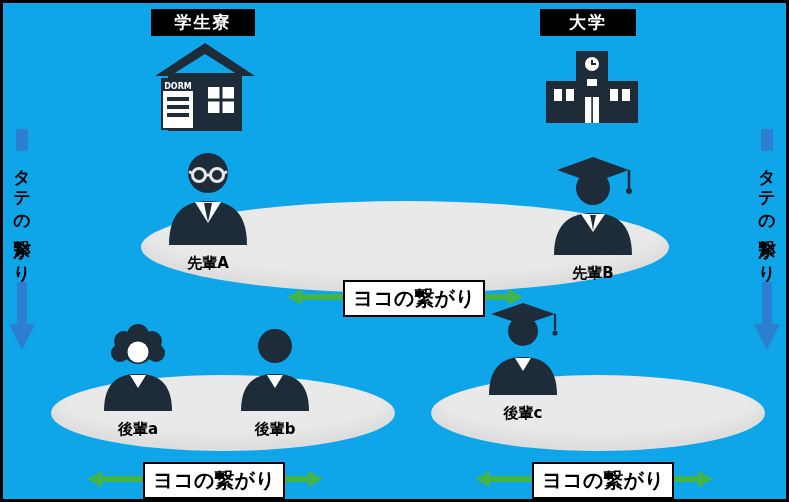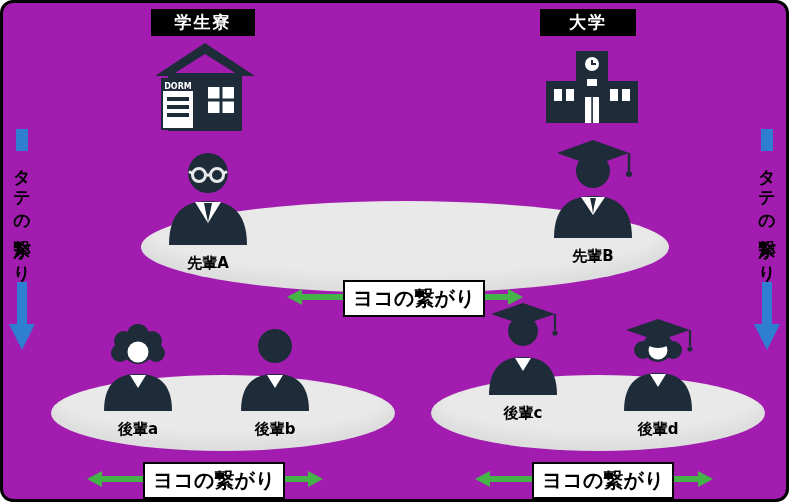--- a/index.html
+++ b/index.html
@@ -5,23 +5,23 @@
   * { margin: 0; padding: 0; box-sizing: border-box; }
   html, body { background: #fff; }
   body {
     font-family: "DejaVu Sans", "Liberation Sans", sans-serif;
     color: #000;
   }
   .frame {
     position: relative;
     width: 789px;
     height: 502px;
-    background: #a21caf;
+    background: #0ea5e9;
     border: 3px solid #000;
-    border-radius: 13px;
+    border-radius: 0;
     overflow: hidden;
   }
   .abs { position: absolute; }
   .loc-label {
     position: absolute;
     background: #000;
     color: #fff;
     font-weight: bold;
     font-size: 17px;
     letter-spacing: 2px;
@@ -152,21 +152,21 @@
         <circle cx="36" cy="30" r="6.5"></circle>
         <circle cx="54" cy="30" r="6.5"></circle>
         <path d="M42.5 30 L47.5 30"></path>
         <path d="M29.5 28.5 L26 26.5"></path>
         <path d="M60.5 28.5 L64 26.5"></path>
       </g>
     </svg>
     <figcaption class="pname">先輩A</figcaption>
   </figure>
 
-  <figure class="person" style="left:543px;top:135px;width:94px">
+  <figure class="person" style="left:543px;top:152px;width:94px">
     <svg width="90" height="100" viewBox="0 0 90 100">
       <circle class="ink" cx="45" cy="33" r="17"></circle>
       <path class="ink" d="M33 22 L57 22 L55 33 Q45 38 35 33 Z"></path>
       <polygon class="ink" points="45,2 81,15 45,28 9,15"></polygon>
       <path fill="none" class="ink-stroke" stroke-width="2.5" d="M81 15 L81 33"></path>
       <circle class="ink" cx="81" cy="36" r="3"></circle>
       <path class="ink" d="M6 100 C6 66 25 58 45 58 C65 58 84 66 84 100 Z"></path>
       <polygon fill="#fff" points="33,59 57,59 45,77"></polygon>
       <polygon class="ink" points="42,60 48,60 46,69 45,76 44,69"></polygon>
     </svg>
@@ -214,35 +214,20 @@
       <path class="ink" d="M29 19 L51 19 L49 29 Q40 33 31 29 Z"></path>
       <polygon class="ink" points="40,2 72,13 40,24 8,13"></polygon>
       <path fill="none" class="ink-stroke" stroke-width="2.2" d="M72 13 L72 29"></path>
       <circle class="ink" cx="72" cy="32" r="2.6"></circle>
       <path class="ink" d="M6 94 C6 64 22 56 40 56 C58 56 74 64 74 94 Z"></path>
       <polygon fill="#fff" points="32,57 48,57 40,70"></polygon>
     </svg>
     <figcaption class="pname">後輩c</figcaption>
   </figure>
 
-  <figure class="person" style="left:615px;top:314px;width:80px">
-    <svg width="80" height="94" viewBox="0 0 80 94">
-      <circle class="ink" cx="25" cy="33" r="9"></circle>
-      <circle class="ink" cx="55" cy="33" r="9"></circle>
-      <circle class="ink" cx="40" cy="30" r="15"></circle>
-      <circle fill="#fff" cx="40" cy="33" r="9.5"></circle>
-      <path class="ink" d="M29 19 L51 19 L49 29 Q40 33 31 29 Z"></path>
-      <polygon class="ink" points="40,2 72,13 40,24 8,13"></polygon>
-      <path fill="none" class="ink-stroke" stroke-width="2.2" d="M72 13 L72 29"></path>
-      <circle class="ink" cx="72" cy="32" r="2.6"></circle>
-      <path class="ink" d="M6 94 C6 64 22 56 40 56 C58 56 74 64 74 94 Z"></path>
-      <polygon fill="#fff" points="32,57 48,57 40,70"></polygon>
-    </svg>
-    <figcaption class="pname">後輩d</figcaption>
-  </figure>
 
   <svg class="abs" style="left:84px;top:468px" width="236" height="16">
     <rect class="green" x="13" y="5" width="210" height="6"></rect>
     <polygon class="green" points="0,8 15,0 15,16"></polygon>
     <polygon class="green" points="236,8 221,0 221,16"></polygon>
   </svg>
   <div class="conn-label" style="left:140px;top:459px">ヨコの繋がり</div>
 
   <svg class="abs" style="left:472px;top:468px" width="238" height="16">
     <rect class="green" x="13" y="5" width="212" height="6"></rect>

